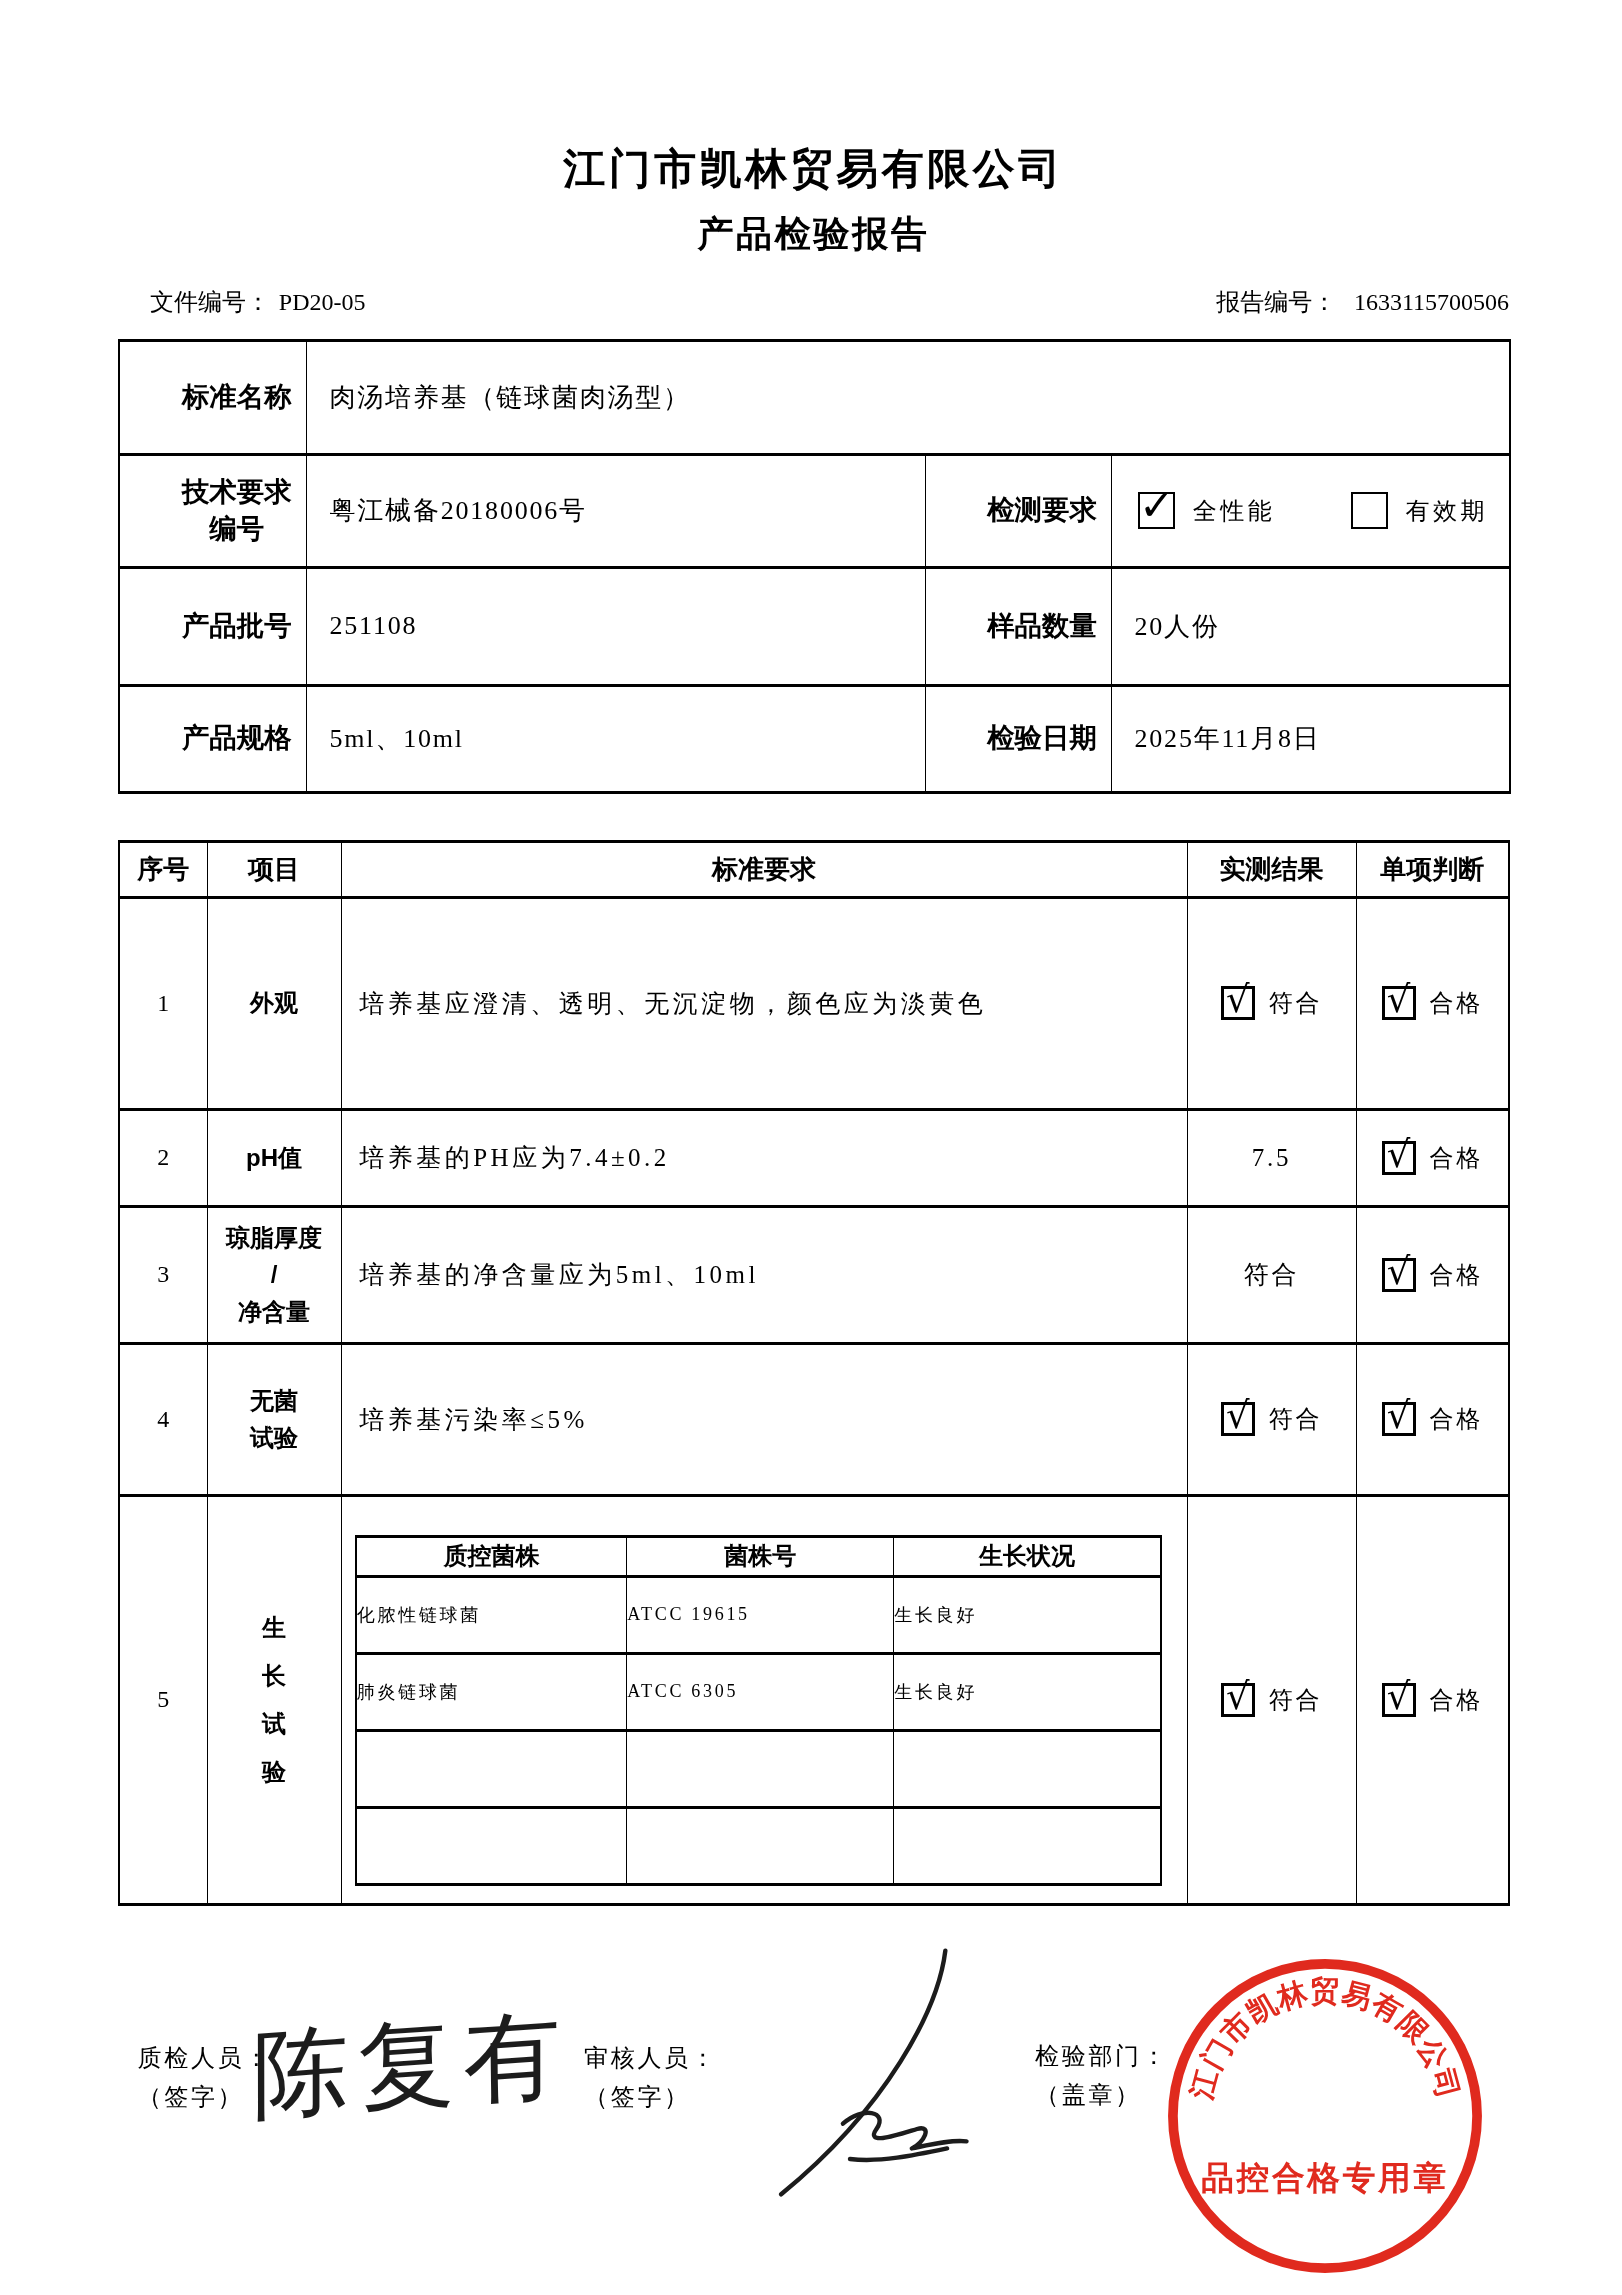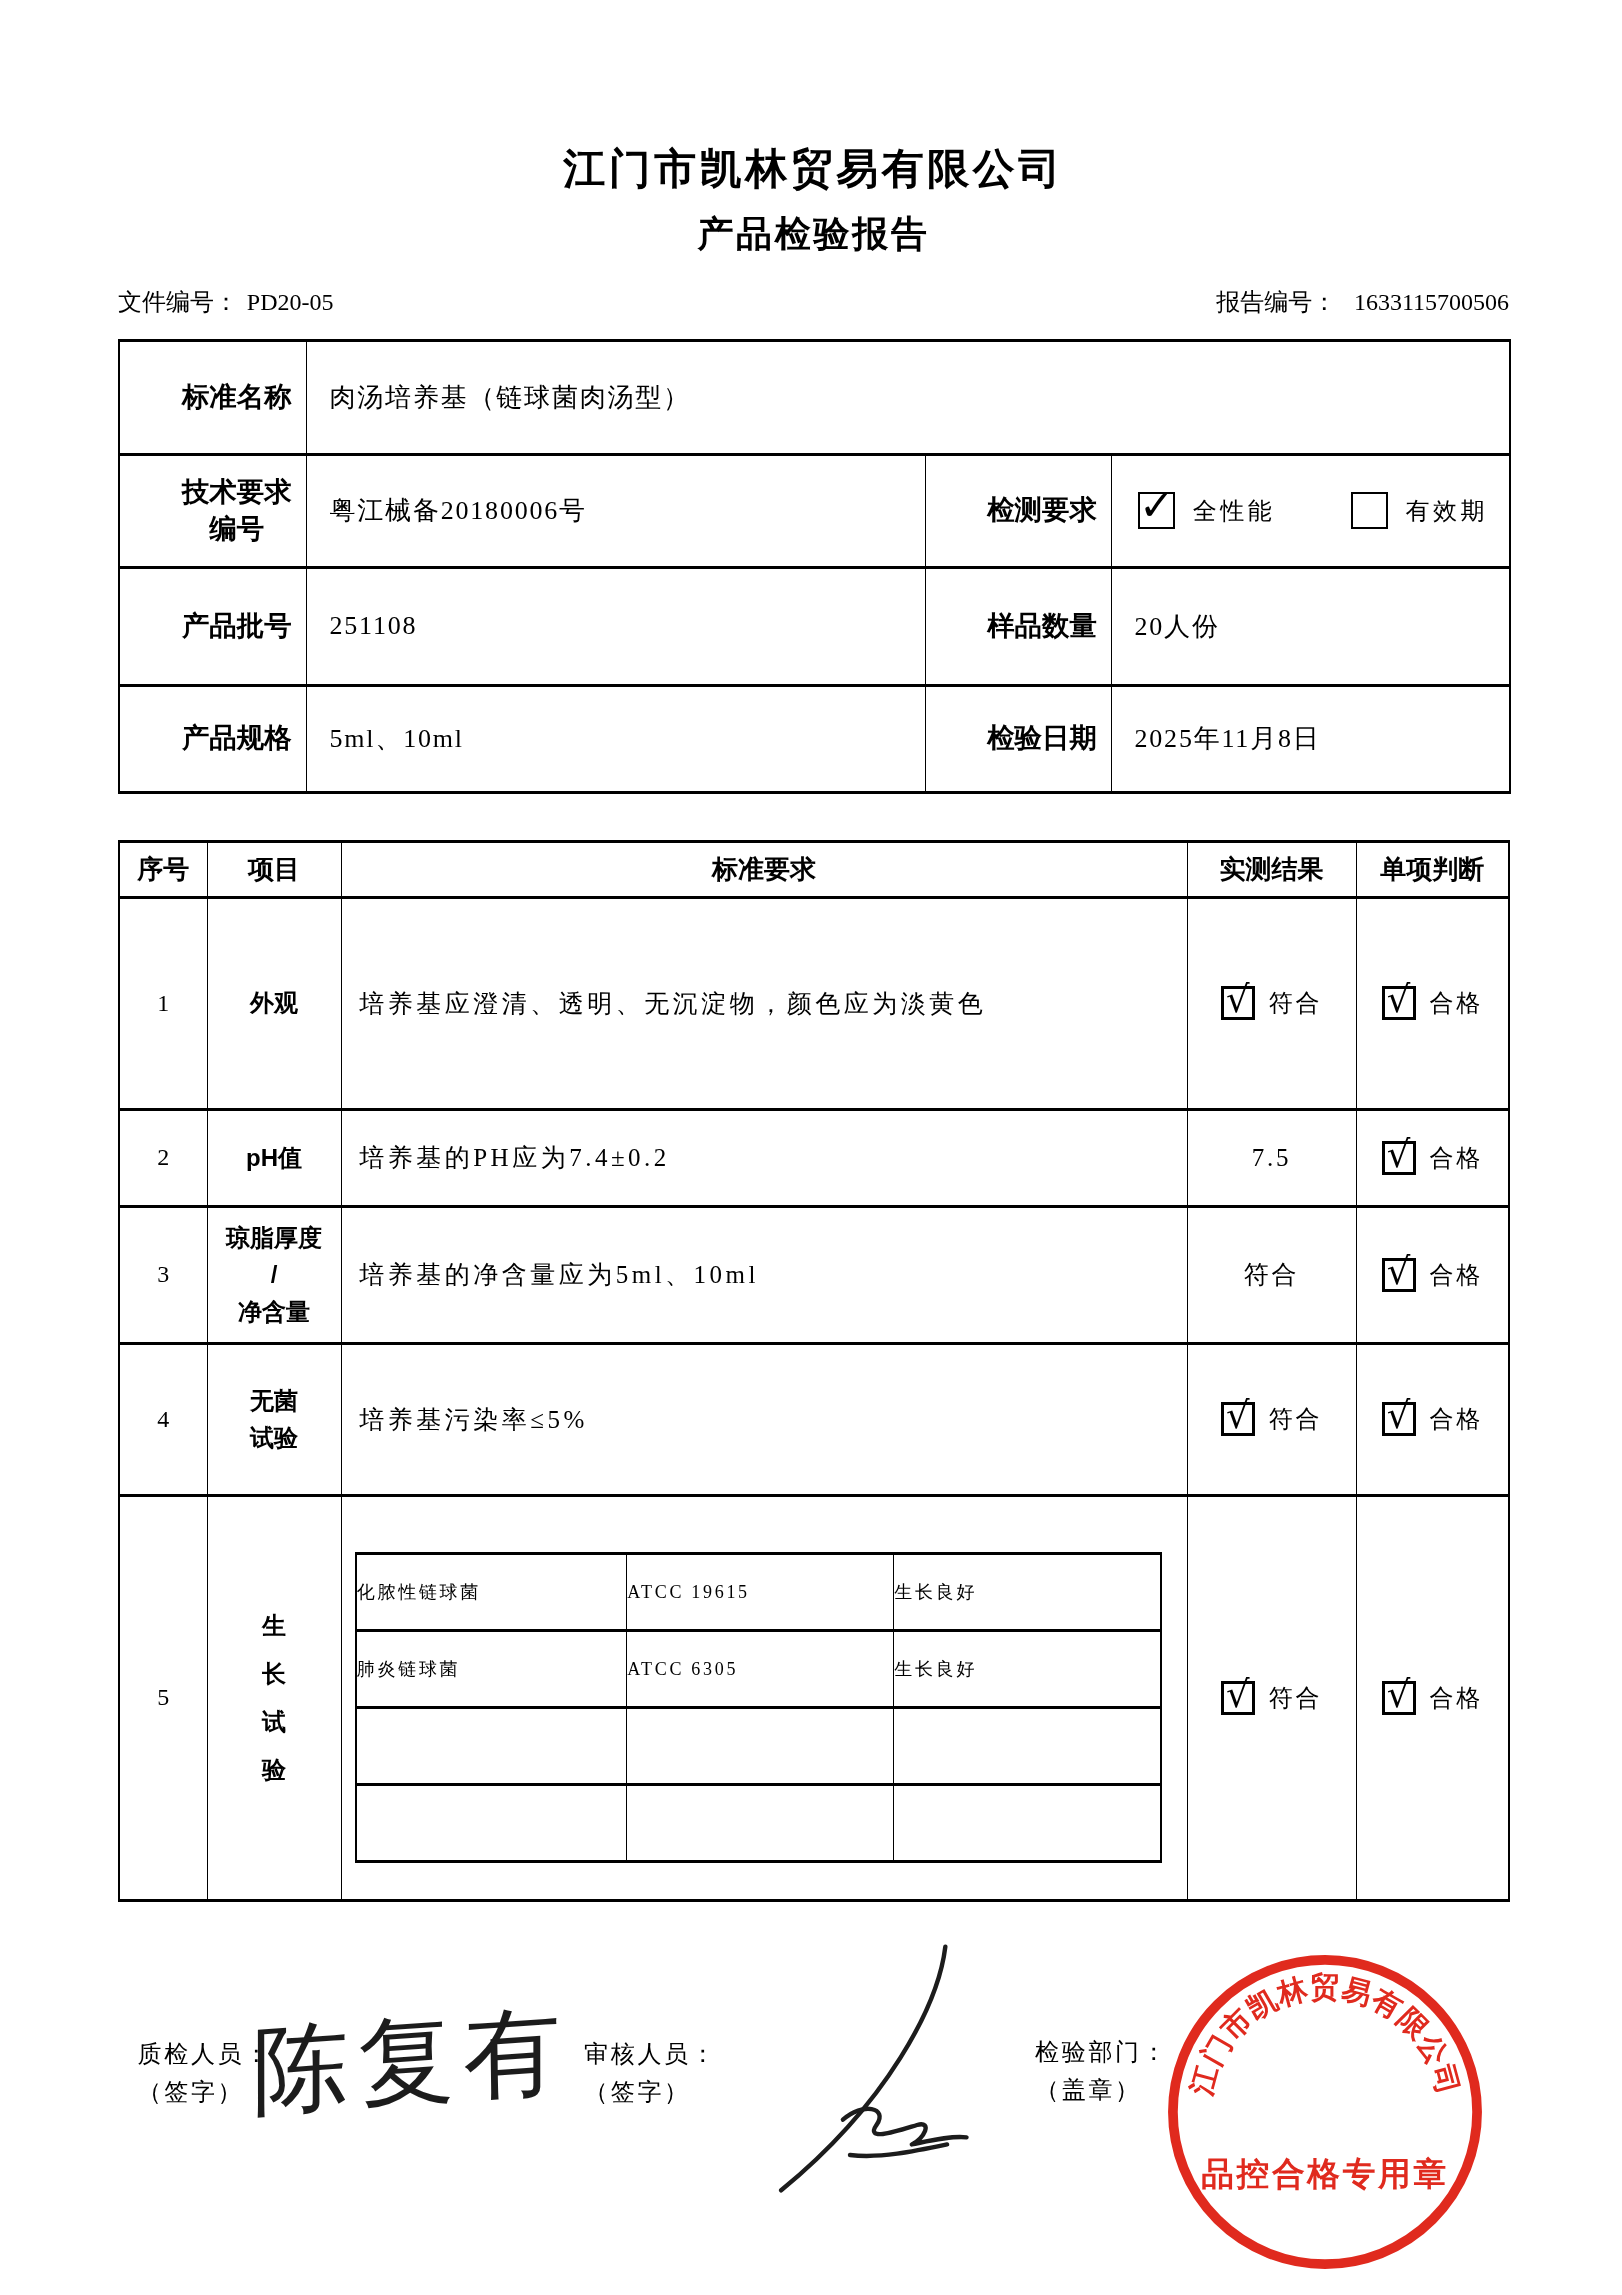--- a/index.html
+++ b/index.html
@@ -19,21 +19,21 @@
   .report-title {
     font-family: "Liberation Sans", sans-serif;
     font-weight: 700; font-size: 36px; text-align: center; letter-spacing: 2.7px;
     margin-top: 13px;
   }
 
   .info-line {
     display: flex; justify-content: space-between; align-items: baseline;
     margin-top: 26.5px; font-size: 24px;
   }
-  .info-pair { display: flex; align-items: baseline; gap: 8.8px; }
+  .info-pair { display: flex; align-items: baseline; gap: 8.8px; margin-left: 32px; }
   .info-pair.right { gap: 17.7px; }
 
   table { border-collapse: collapse; table-layout: fixed; }
   table.doc { width: 1391px; border: 2.7px solid #000; }
   table.doc td { border-left: 1.8px solid #000; border-right: 1.8px solid #000;
                  border-top: 3.5px solid #000; border-bottom: 3.5px solid #000;
                  vertical-align: middle; }
   td.lbl {
     font-family: "Liberation Sans", sans-serif; font-weight: 700;
     font-size: 27.4px; text-align: center; white-space: pre-line; line-height: 1.35; padding-left: 48px;
@@ -259,20 +259,25 @@
 试
 验</td>
       <td class="growth-holder">
         <table class="growth">
           <colgroup>
                 <col style="width:271px">
                 <col style="width:267px">
                 <col style="width:267px">
               </colgroup>
           <tbody>
+                <tr>
+            <th>质控菌株</th>
+            <th>菌株号</th>
+            <th>生长状况</th>
+          </tr>
           <tr>
             <td>化脓性链球菌</td>
             <td>ATCC 19615</td>
             <td>生长良好</td>
           </tr>
           <tr>
             <td>肺炎链球菌</td>
             <td>ATCC 6305</td>
             <td>生长良好</td>
           </tr>

